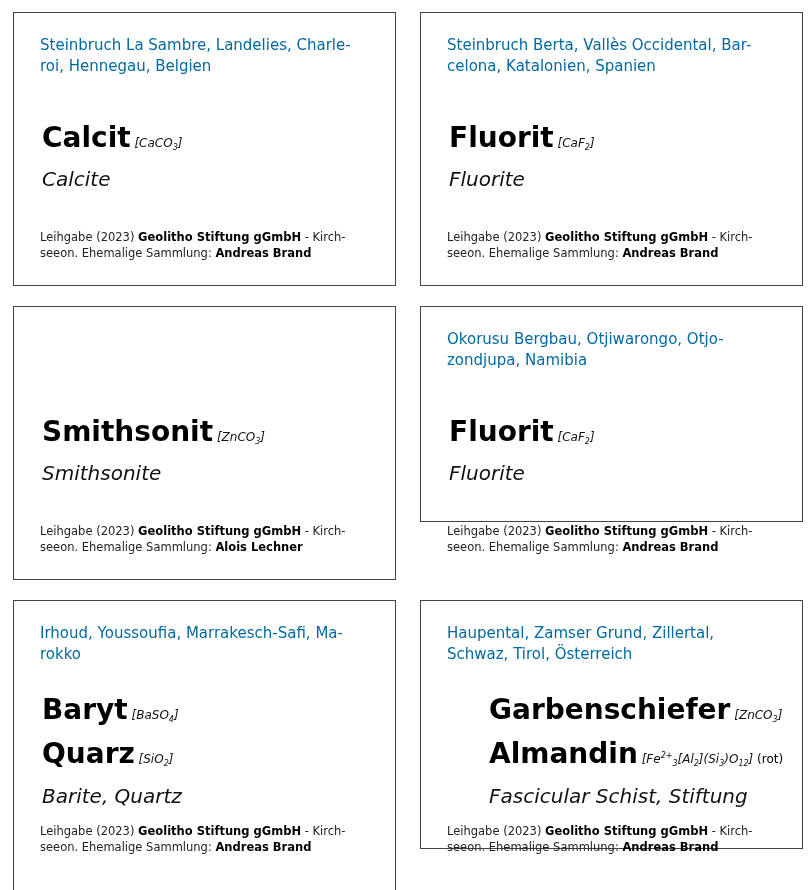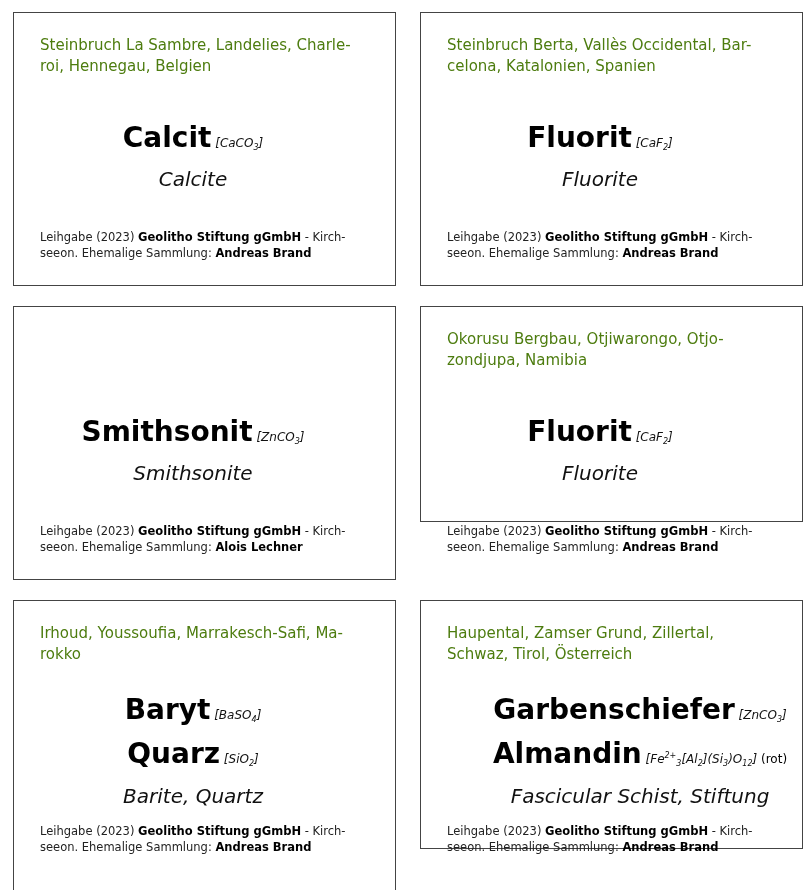--- a/index.html
+++ b/index.html
@@ -1,19 +1,19 @@
 <!DOCTYPE html>
 <html><head>
 <meta charset="utf-8">
 <style>
   html,body{margin:0;padding:0;background:#fff;}
   body{width:809px;height:890px;position:relative;font-family:"DejaVu Sans",sans-serif;color:#111;overflow:hidden;}
   .label{position:absolute;box-sizing:border-box;border:1.5px solid #444;background:#fff;}
-  .loc{position:absolute;left:26px;top:22px;width:335px;font-size:15px;line-height:21px;color:#4d7c0f;}
-  .names{position:absolute;left:9px;width:340px;text-align:center;}
+  .loc{position:absolute;left:26px;top:22px;width:335px;font-size:15px;line-height:21px;color:#0369a1;}
+  .names{position:absolute;left:28px;width:340px;}
   .de{font-weight:bold;font-size:28px;line-height:34px;color:#000;}
   .formula{font-style:italic;font-size:12px;font-weight:normal;color:#111;}
   .formula sub,.formula sup{font-size:8px;}
   .extra{font-size:12px;font-weight:normal;}
   .en{font-style:italic;font-size:20px;line-height:28px;color:#111;}
   .credit{position:absolute;left:26px;width:340px;font-size:11.5px;line-height:16px;color:#222;}
   .credit b{color:#000;}
 </style>
 </head>
 <body>

